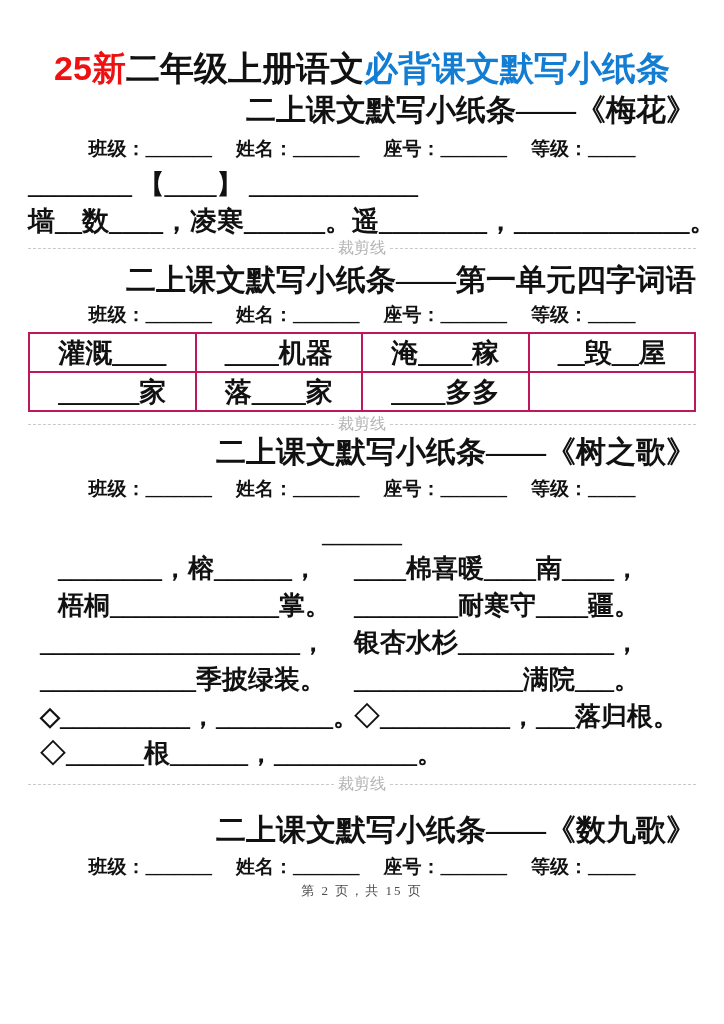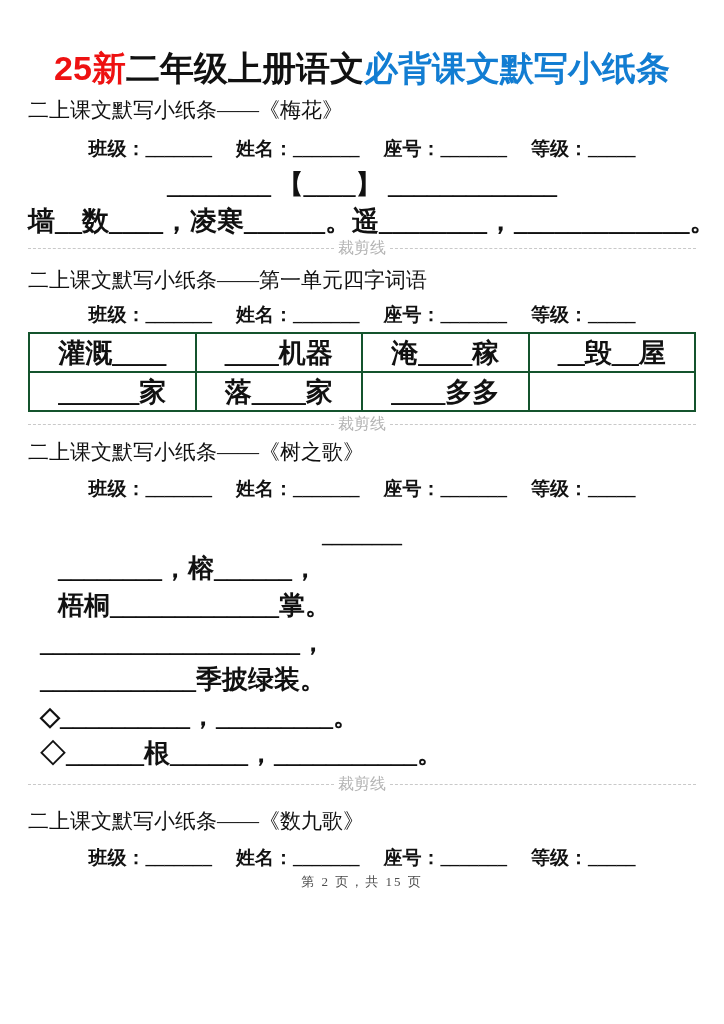--- a/index.html
+++ b/index.html
@@ -18,38 +18,37 @@
     text-align:center;
     font-family:"Liberation Sans", sans-serif;
     font-weight:900;
     font-size:34px;
     line-height:40px;
     letter-spacing:0px;
     white-space:nowrap;
     margin-top:30px;
   }
   .sec-title {
-    text-align:left;
-    font-weight:400;
-    font-size:21px;
+    text-align:right;
+    font-weight:700;
+    font-size:30px;
     line-height:36px;
     white-space:nowrap;
   }
   .fields {
     display:flex;
     justify-content:center;
     gap:24px;
     font-size:19px;
     font-weight:700;
     line-height:26px;
     white-space:nowrap;
   }
   .field { display:inline-flex; }
   .bracket-line {
-    text-align:center;
     font-size:26px;
     font-weight:700;
     line-height:34px;
     margin-top:6px;
     white-space:nowrap;
   }
   .poem-line {
     font-size:27px;
     font-weight:700;
     line-height:34px;
@@ -75,21 +74,21 @@
   .s1-fields { margin-top:8px; }
   .cut-1 { margin-top:2px; }
   .s2-title { margin-top:6px; }
   .s2-fields { margin-top:4px; }
   .word-table {
     width:100%;
     margin-top:4px;
     border-collapse:collapse;
   }
   .word-table td {
-    border:2px solid #14532d;
+    border:2px solid #be185d;
     width:25%;
     height:39px;
     text-align:center;
     vertical-align:middle;
     font-size:27px;
     font-weight:700;
     white-space:nowrap;
   }
   .cut-2 { margin-top:4px; }
   .s3-title { margin-top:2px; }
@@ -106,21 +105,21 @@
   .col-left  { width:47%;margin-left:12px; }
   .col-right { width:53%; }
   .body-line {
     font-size:26px;
     font-weight:700;
     line-height:37px;
     white-space:nowrap;
   }
   .indent { padding-left:18px; }
   .cut-3 { margin-top:4px; }
-  .s4-title { margin-top:11px; }
+  .s4-title { margin-top:20px; }
   .s4-fields { margin-top:6px; }
   .s4-body { margin-top:10px; }
   .s4-line {
     font-size:27px;
     font-weight:700;
     line-height:38px;
     white-space:nowrap;
   }
   .footer {
     margin-top:2px;
@@ -231,20 +230,27 @@
     <div class="center-blank">________</div>
     <div class="two-col">
       <div class="col-left">
         <div class="body-line indent">________，榕______，</div>
         <div class="body-line indent">梧桐_____________掌。</div>
         <div class="body-line">____________________，</div>
         <div class="body-line">____________季披绿装。</div>
         <div class="body-line">◇__________，_________。</div>
         <div class="body-line">◇______根______，___________。</div>
       </div>
+      <div class="col-right">
+        <div class="body-line">____棉喜暖____南____，</div>
+        <div class="body-line">________耐寒守____疆。</div>
+        <div class="body-line">银杏水杉____________，</div>
+        <div class="body-line">_____________满院___。</div>
+        <div class="body-line">◇__________，___落归根。</div>
+      </div>
     </div>
   </section>
 
   <div class="cutline cut-3">
       <span class="cutline-label">裁剪线</span>
     </div>
 
   <section>
     <h2 class="sec-title s4-title">二上课文默写小纸条——《数九歌》</h2>
     <div class="fields s4-fields">

